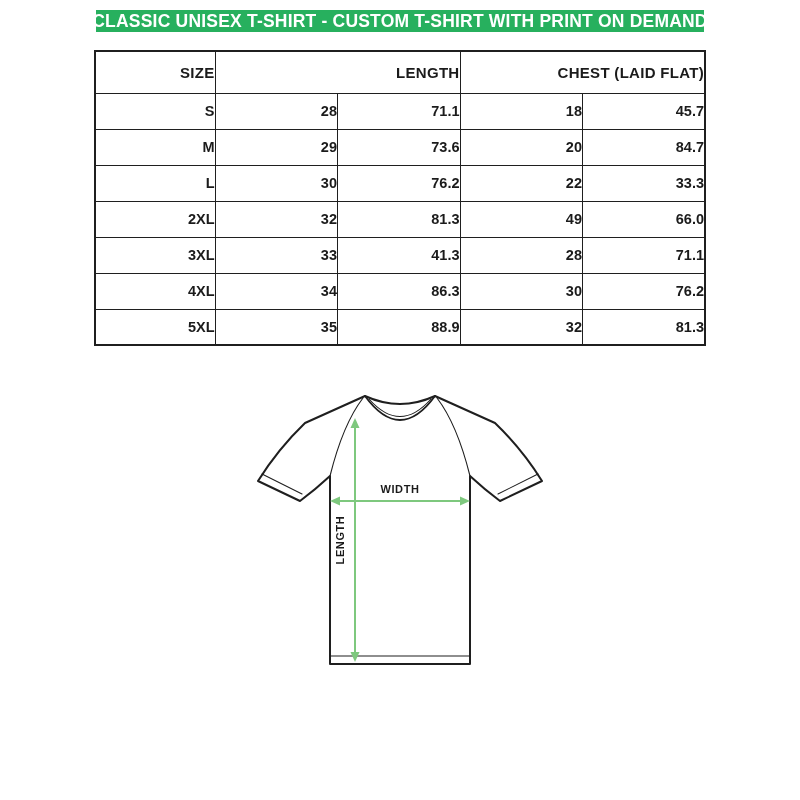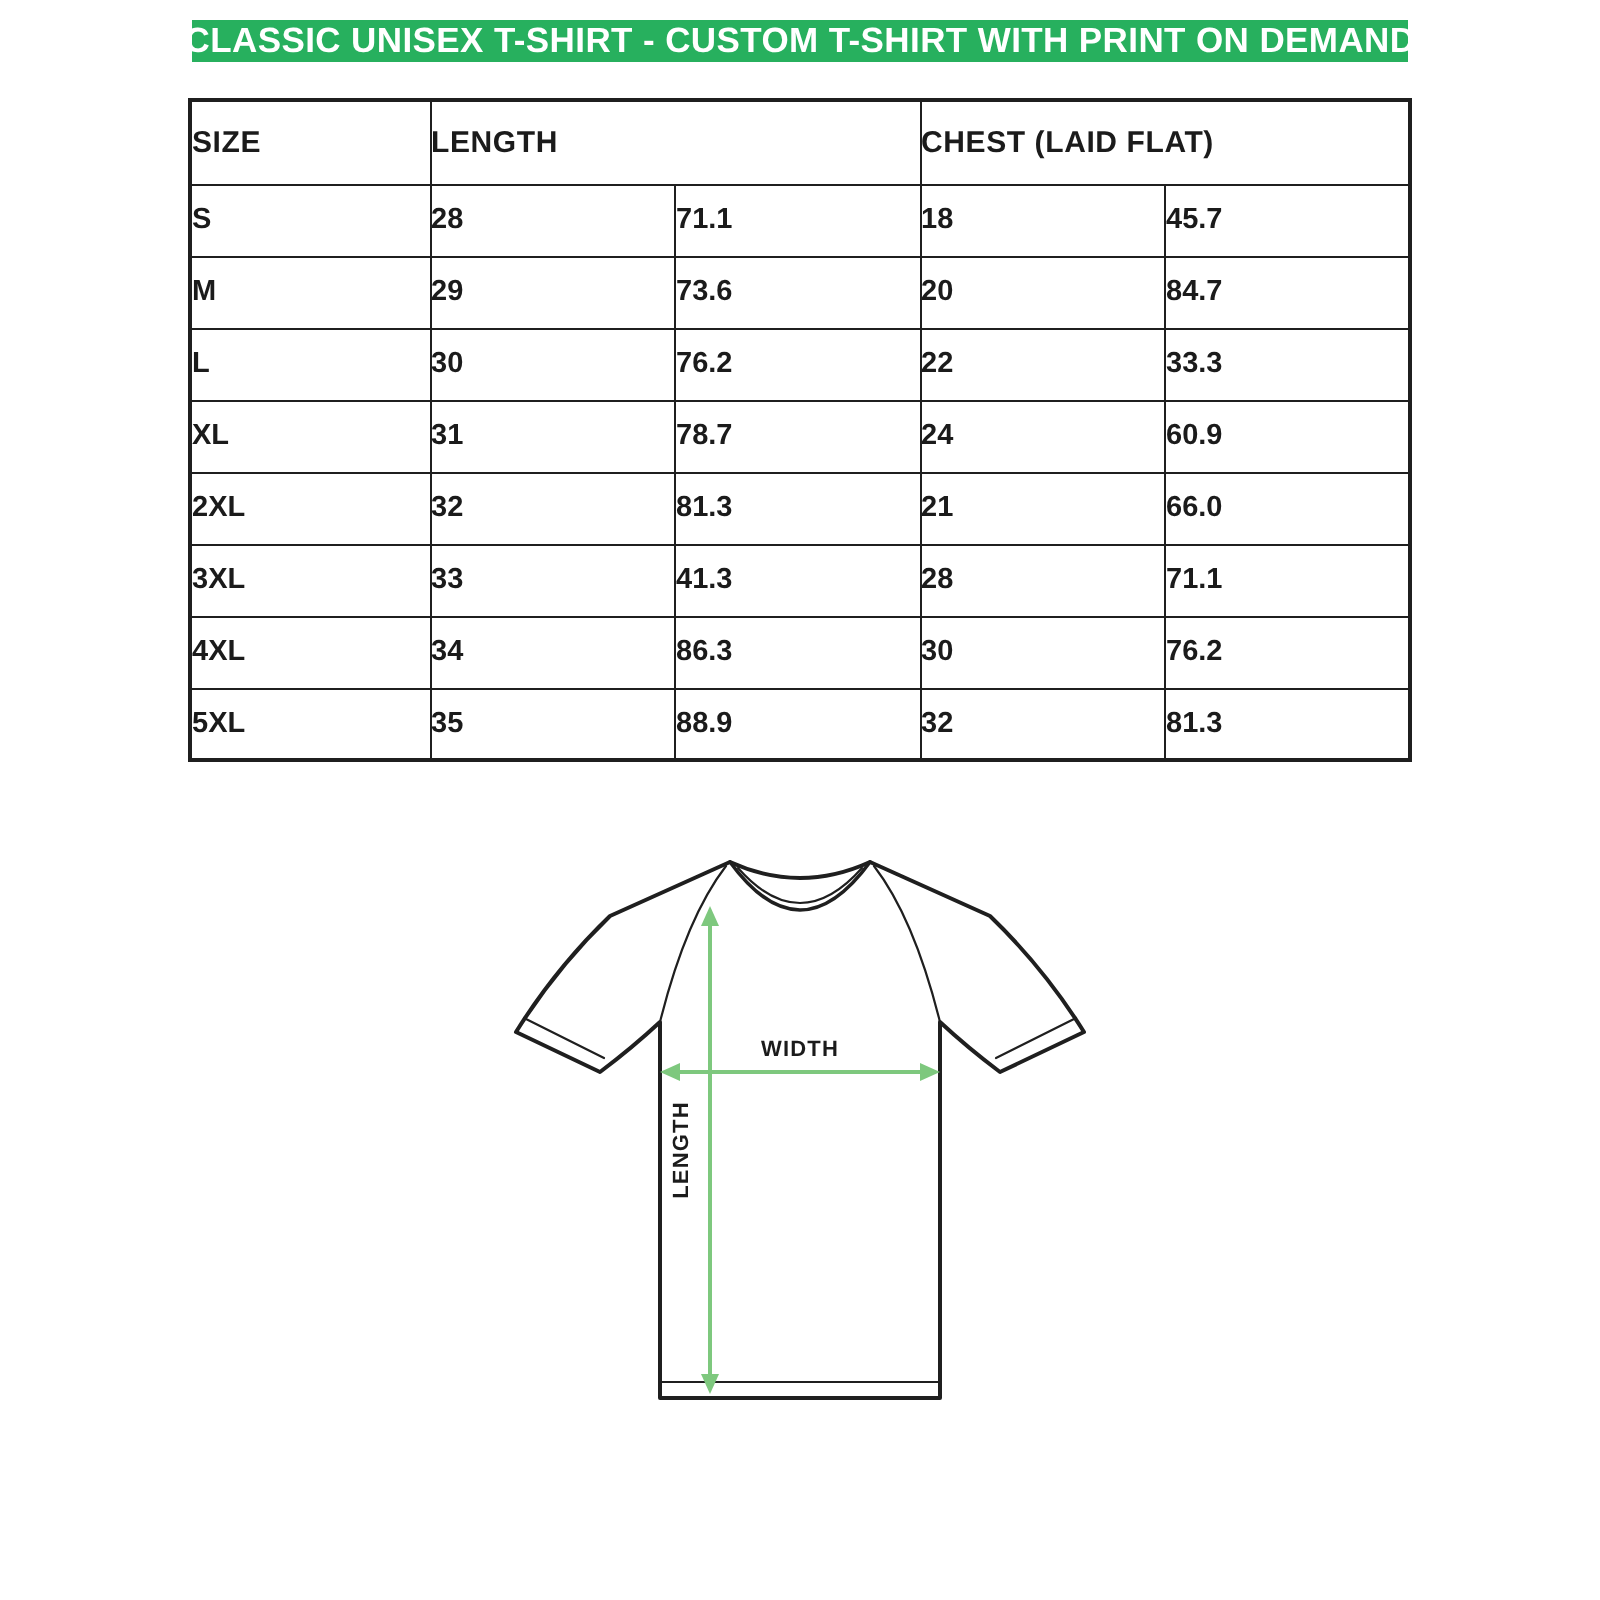--- a/index.html
+++ b/index.html
@@ -37,21 +37,21 @@
   .size-table {
     margin-top: 18px;
     width: 610px;
     border-collapse: collapse;
     border: 2px solid var(--line);
     table-layout: fixed;
     background: #fff;
   }
   .size-table th, .size-table td {
     border: 1px solid var(--line);
-    text-align: left;
+    text-align: right;
     vertical-align: middle;
   }
   .size-table th {
     height: 42px;
     font-size: 15px;
     font-weight: bold;
     letter-spacing: 0.3px;
   }
   .size-table td {
     height: 36px;
@@ -129,31 +129,24 @@
           <td>84.7</td>
         </tr>
         <tr>
           <td>L</td>
           <td>30</td>
           <td>76.2</td>
           <td>22</td>
           <td>33.3</td>
         </tr>
         <tr>
-          <td>XL</td>
-          <td>31</td>
-          <td>78.7</td>
-          <td>24</td>
-          <td>60.9</td>
-        </tr>
-        <tr>
           <td>2XL</td>
           <td>32</td>
           <td>81.3</td>
-          <td>21</td>
+          <td>49</td>
           <td>66.0</td>
         </tr>
         <tr>
           <td>3XL</td>
           <td>33</td>
           <td>41.3</td>
           <td>28</td>
           <td>71.1</td>
         </tr>
         <tr>

